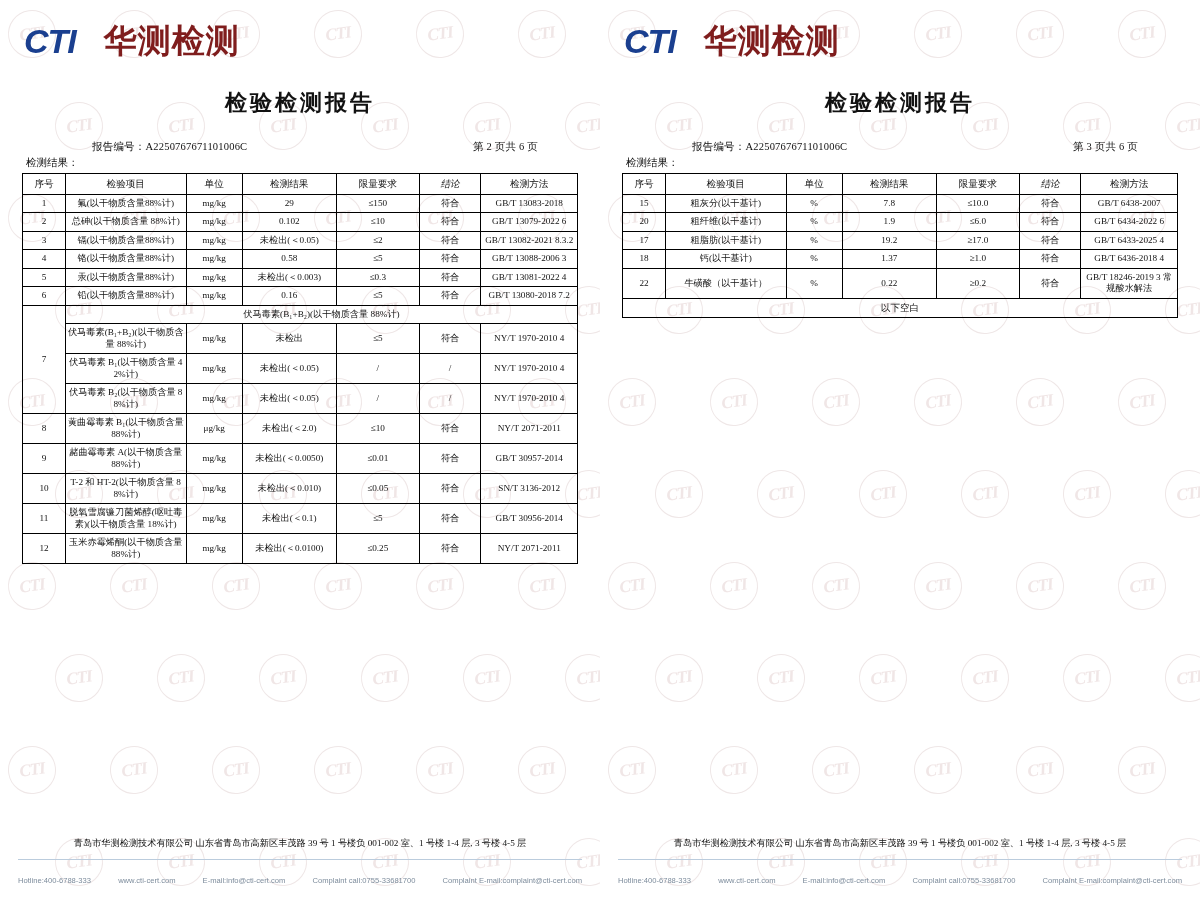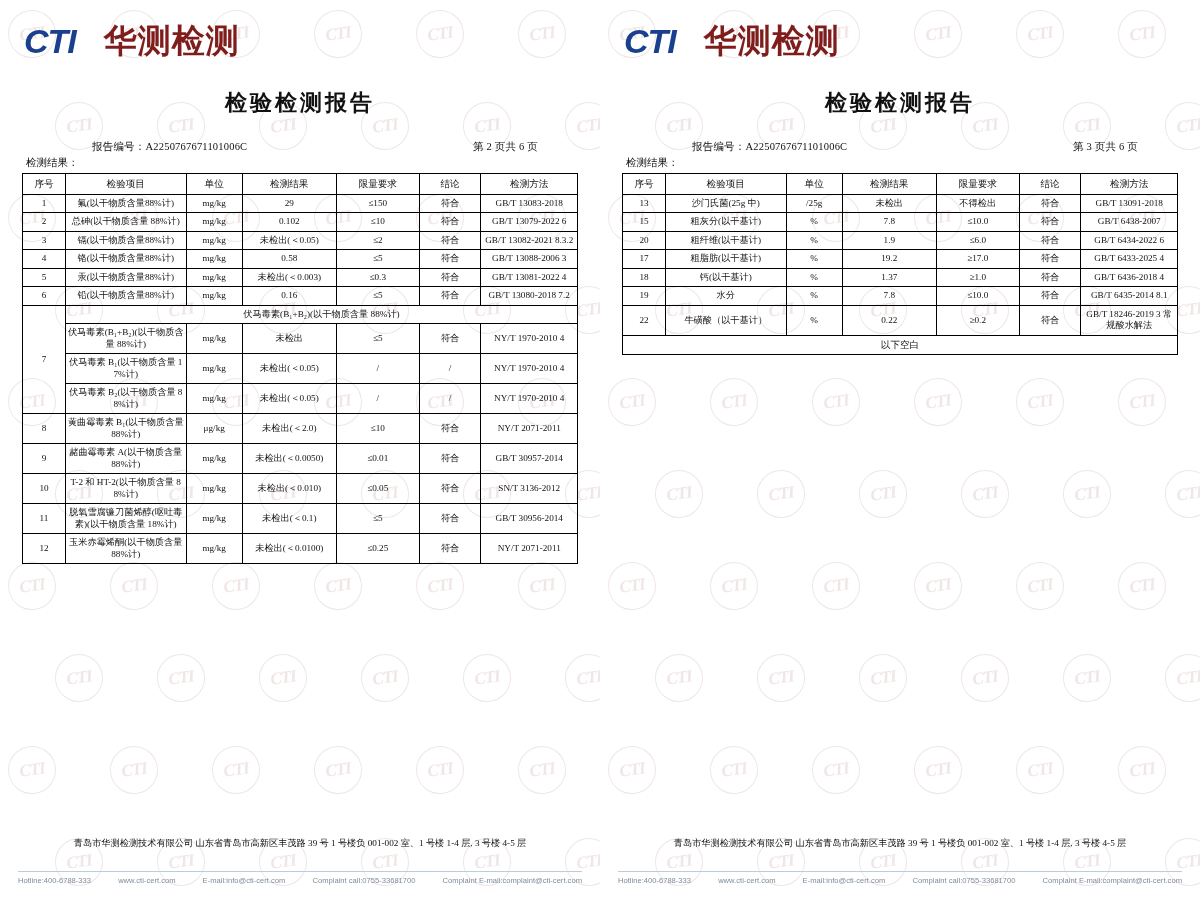--- a/index.html
+++ b/index.html
@@ -119,21 +119,21 @@
   table.rep th {
     font-weight: normal;
     font-size: 9.6px;
     padding: 4px 1px;
   }
   .c0 { width: 7.5%; }
   .c1 { width: 22%; }
   .c2 { width: 10%; }
   .c3 { width: 17%; }
   .c4 { width: 15%; }
-  .c5 { width: 11%; }
+  .c5 { width: 11%; font-style: italic; }
   .c6 { width: 17.5%; }
   .span-row td {
     text-align: center;
     padding: 4px 2px;
   }
   .blank-row td {
     padding: 5px 2px;
     font-size: 9.6px;
   }
   
@@ -146,21 +146,21 @@
     font-size: 9.2px;
     line-height: 1.5;
     z-index: 2;
   }
   .footbar {
     position: absolute;
     left: 18px;
     right: 18px;
     bottom: 14px;
     border-top: 1px solid #bcd;
-    padding-top: 4px;
+    padding-top: 16px;
     display: flex;
     justify-content: space-between;
     font-family: "Liberation Sans", sans-serif;
     font-size: 7.6px;
     color: #7d8c9c;
     z-index: 2;
   }
   .footbar span { white-space: nowrap; }
 </style>
 </head>
@@ -322,21 +322,21 @@
           </tr>
           <tr>
             <td>伏马毒素(B₁+B₂)(以干物质含量 88%计)</td>
             <td>mg/kg</td>
             <td>未检出</td>
             <td>≤5</td>
             <td>符合</td>
             <td>NY/T 1970-2010 4</td>
           </tr>
           <tr>
-            <td>伏马毒素 B₁(以干物质含量 17%计)</td>
+            <td>伏马毒素 B₁(以干物质含量 42%计)</td>
             <td>mg/kg</td>
             <td>未检出(＜0.05)</td>
             <td>/</td>
             <td>/</td>
             <td>NY/T 1970-2010 4</td>
           </tr>
           <tr>
             <td>伏马毒素 B₂(以干物质含量 88%计)</td>
             <td>mg/kg</td>
             <td>未检出(＜0.05)</td>
@@ -492,29 +492,20 @@
             <th class="c1">检验项目</th>
             <th class="c2">单位</th>
             <th class="c3">检测结果</th>
             <th class="c4">限量要求</th>
             <th class="c5">结论</th>
             <th class="c6">检测方法</th>
           </tr>
         </thead>
         <tbody>
           <tr>
-            <td>13</td>
-            <td>沙门氏菌(25g 中)</td>
-            <td>/25g</td>
-            <td>未检出</td>
-            <td>不得检出</td>
-            <td>符合</td>
-            <td>GB/T 13091-2018</td>
-          </tr>
-          <tr>
             <td>15</td>
             <td>粗灰分(以干基计)</td>
             <td>%</td>
             <td>7.8</td>
             <td>≤10.0</td>
             <td>符合</td>
             <td>GB/T 6438-2007</td>
           </tr>
           <tr>
             <td>20</td>
@@ -535,29 +526,20 @@
             <td>GB/T 6433-2025 4</td>
           </tr>
           <tr>
             <td>18</td>
             <td>钙(以干基计)</td>
             <td>%</td>
             <td>1.37</td>
             <td>≥1.0</td>
             <td>符合</td>
             <td>GB/T 6436-2018 4</td>
-          </tr>
-          <tr>
-            <td>19</td>
-            <td>水分</td>
-            <td>%</td>
-            <td>7.8</td>
-            <td>≤10.0</td>
-            <td>符合</td>
-            <td>GB/T 6435-2014 8.1</td>
           </tr>
           <tr>
             <td>22</td>
             <td>牛磺酸（以干基计）</td>
             <td>%</td>
             <td>0.22</td>
             <td>≥0.2</td>
             <td>符合</td>
             <td>GB/T 18246-2019 3  常规酸水解法</td>
           </tr>

